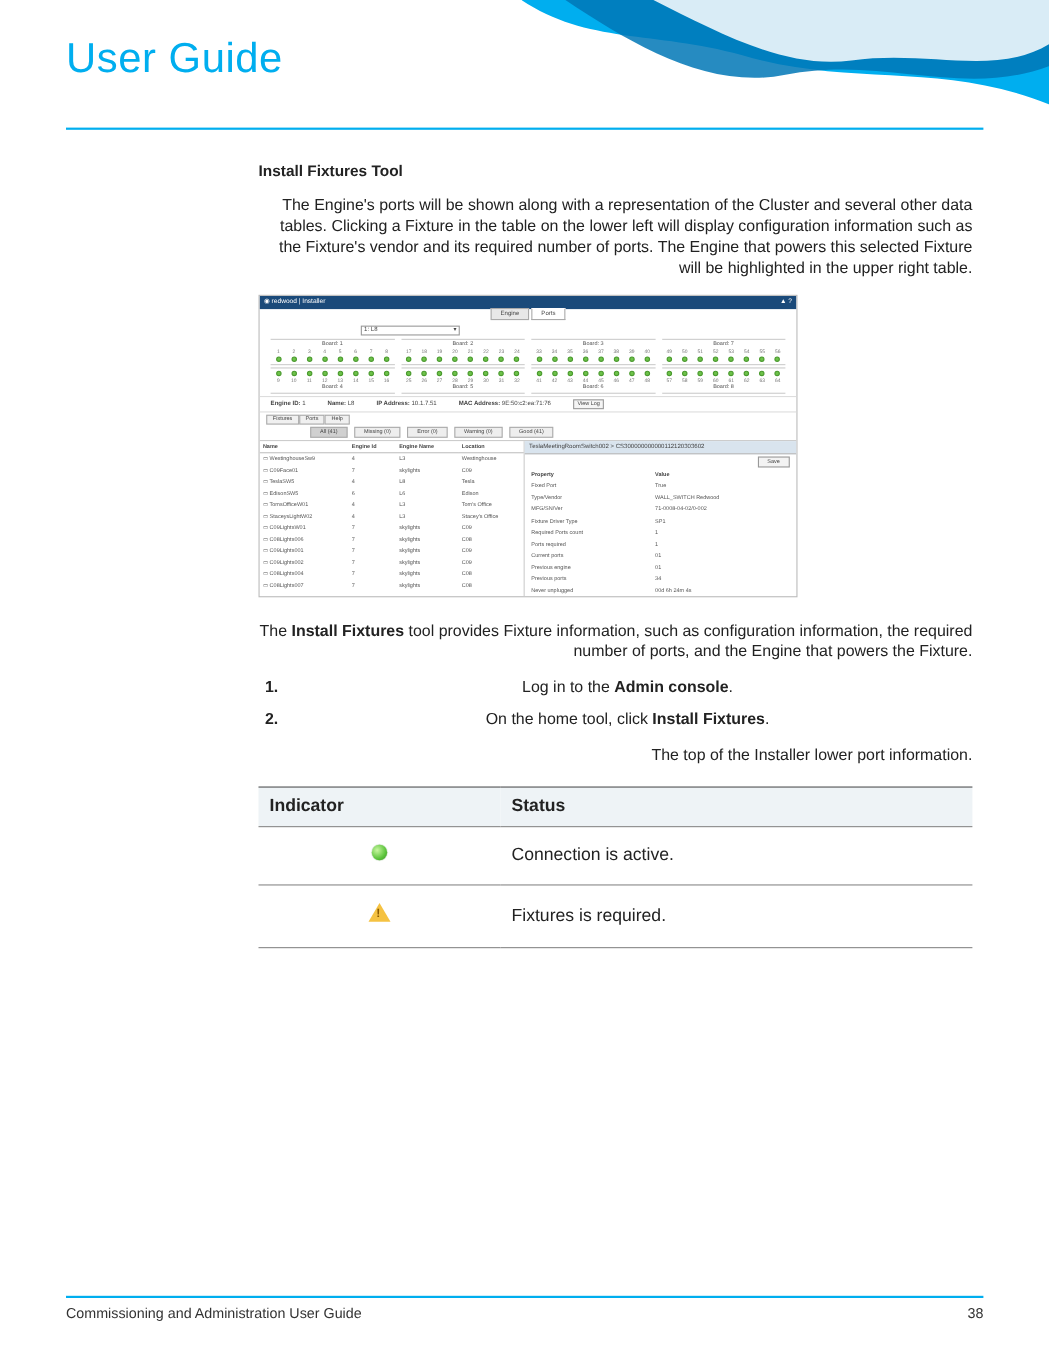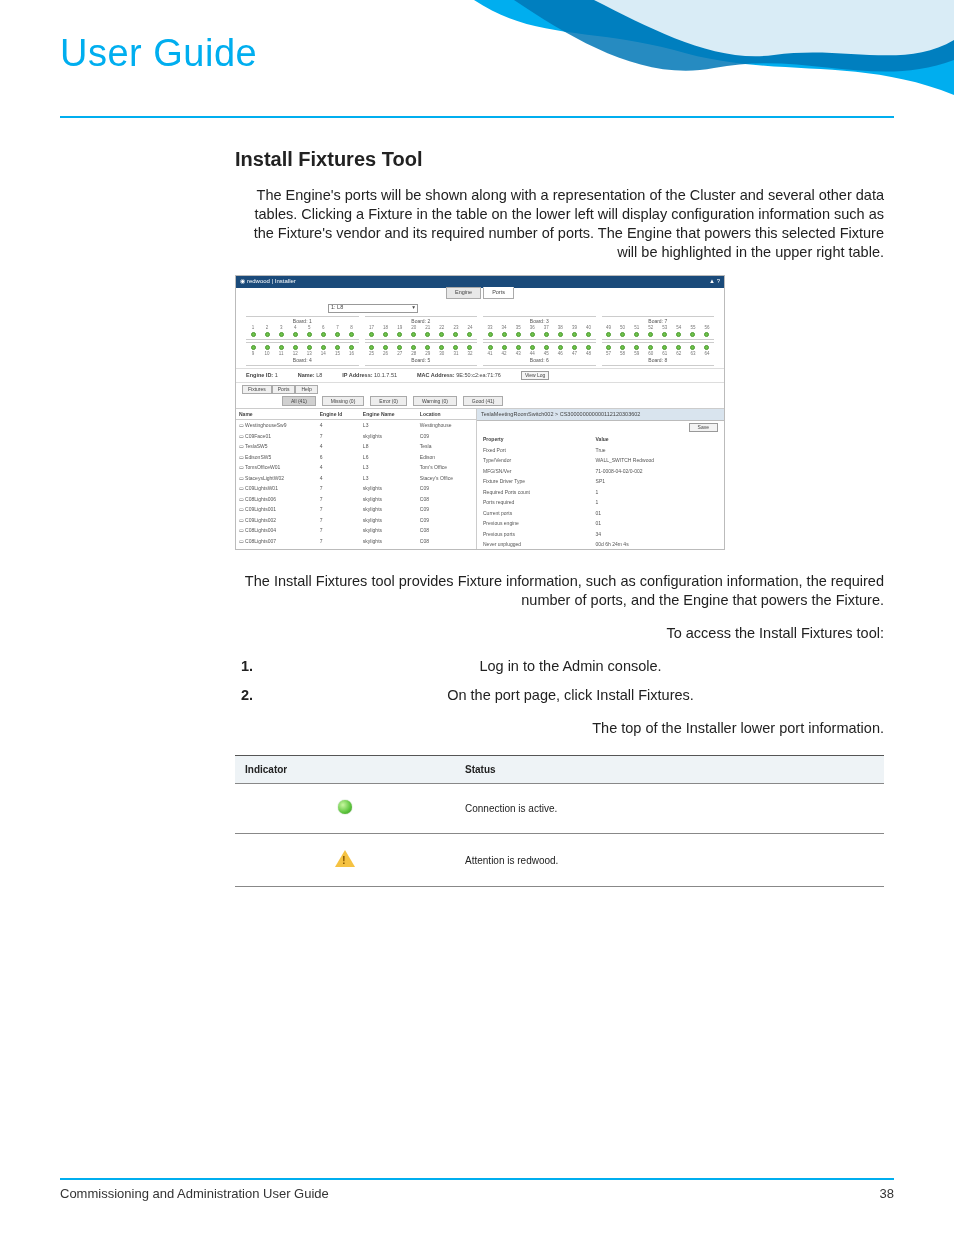--- a/index.html
+++ b/index.html
@@ -36,21 +36,21 @@
     height: 118px;
     overflow: hidden;
   }
   .content {
     padding-left: 175px;
     padding-right: 10px;
     font-size: 14.5px;
     line-height: 1.3;
   }
   h2.section-title {
-    font-size: 20px;
+    font-size: 14px;
     font-weight: bold;
     color: #222;
     margin: 0 0 14px 0;
   }
   p { margin: 0 0 14px 0; text-align: right; }
   .screenshot-box {
     width: 490px;
     height: 275px;
     border: 1px solid #bbb;
     margin: 8px 0 22px 0;
@@ -130,30 +130,30 @@
     border-left:1px solid #ccc;
     font-size:5px;
     padding:0;
   }
   .ss-props-title { background:#d9e4ee; padding:2px 4px; font-size:5.5px; border-bottom:1px solid #bbb;}
   .ss-props table { width:100%; border-collapse:collapse; margin-top:6px;}
   .ss-props th { text-align:left; padding:2px 6px; font-size:5px; font-weight:bold;}
   .ss-props td { padding:2px 6px; font-size:5px; color:#555;}
   .ss-props .save-btn { float:right; margin:2px 6px; border:1px solid #999; padding:0.5px 8px; font-size:5px; background:#f3f3f3;}
 
-  .bold { font-weight:normal; }
+  .bold { font-weight:bold; }
   ol.steps { margin:0 0 14px 0; padding-left: 22px; text-align: center;}
   ol.steps li { margin-bottom: 10px; }
   ol.steps li::marker { font-weight:bold; }
 
   table.status-table {
     width: 100%;
     border-collapse: collapse;
     margin-top: 18px;
-    font-size: 10px;
+    font-size: 16px;
   }
   table.status-table th {
     text-align:left;
     background:#eef3f6;
     border-top: 1.5px solid #555;
     border-bottom: 1px solid #888;
     padding: 7px 10px;
     font-weight:bold;
   }
   table.status-table td {
@@ -584,46 +584,45 @@
               </tbody>
           </table>
         </div>
       </div>
     </div>
 
     <p>
       <span>The </span><span class="bold">Install Fixtures</span><span> tool provides Fixture information, such as configuration information, the required number of ports, and the Engine that powers the Fixture.</span>
     </p>
 
-    <p class="bold">To access the Install Fixtures tool:</p>
 
     <ol class="steps">
       <li>
         <span>Log in to the </span><span class="bold">Admin console</span><span>.</span>
       </li>
       <li>
-        <span>On the port page, click </span><span class="bold">Install Fixtures</span><span>.</span>
+        <span>On the home tool, click </span><span class="bold">Install Fixtures</span><span>.</span>
       </li>
     </ol>
 
     <p>The top of the Installer lower port information.</p>
 
     <table class="status-table">
       <tbody>
           <tr>
         <th>Indicator</th>
         <th>Status</th>
       </tr>
       <tr>
         <td class="icon-cell"><span class="ind-green"></span></td>
         <td>Connection is active.</td>
       </tr>
       <tr>
         <td class="icon-cell"><span class="ind-warn"></span></td>
-        <td>Attention is redwood.</td>
+        <td>Fixtures is required.</td>
       </tr>
     </tbody>
       </table>
   </div>
 </div>
 
 <div class="footer">
   <span>Commissioning and Administration User Guide</span>
   <span>38</span>
 </div>

